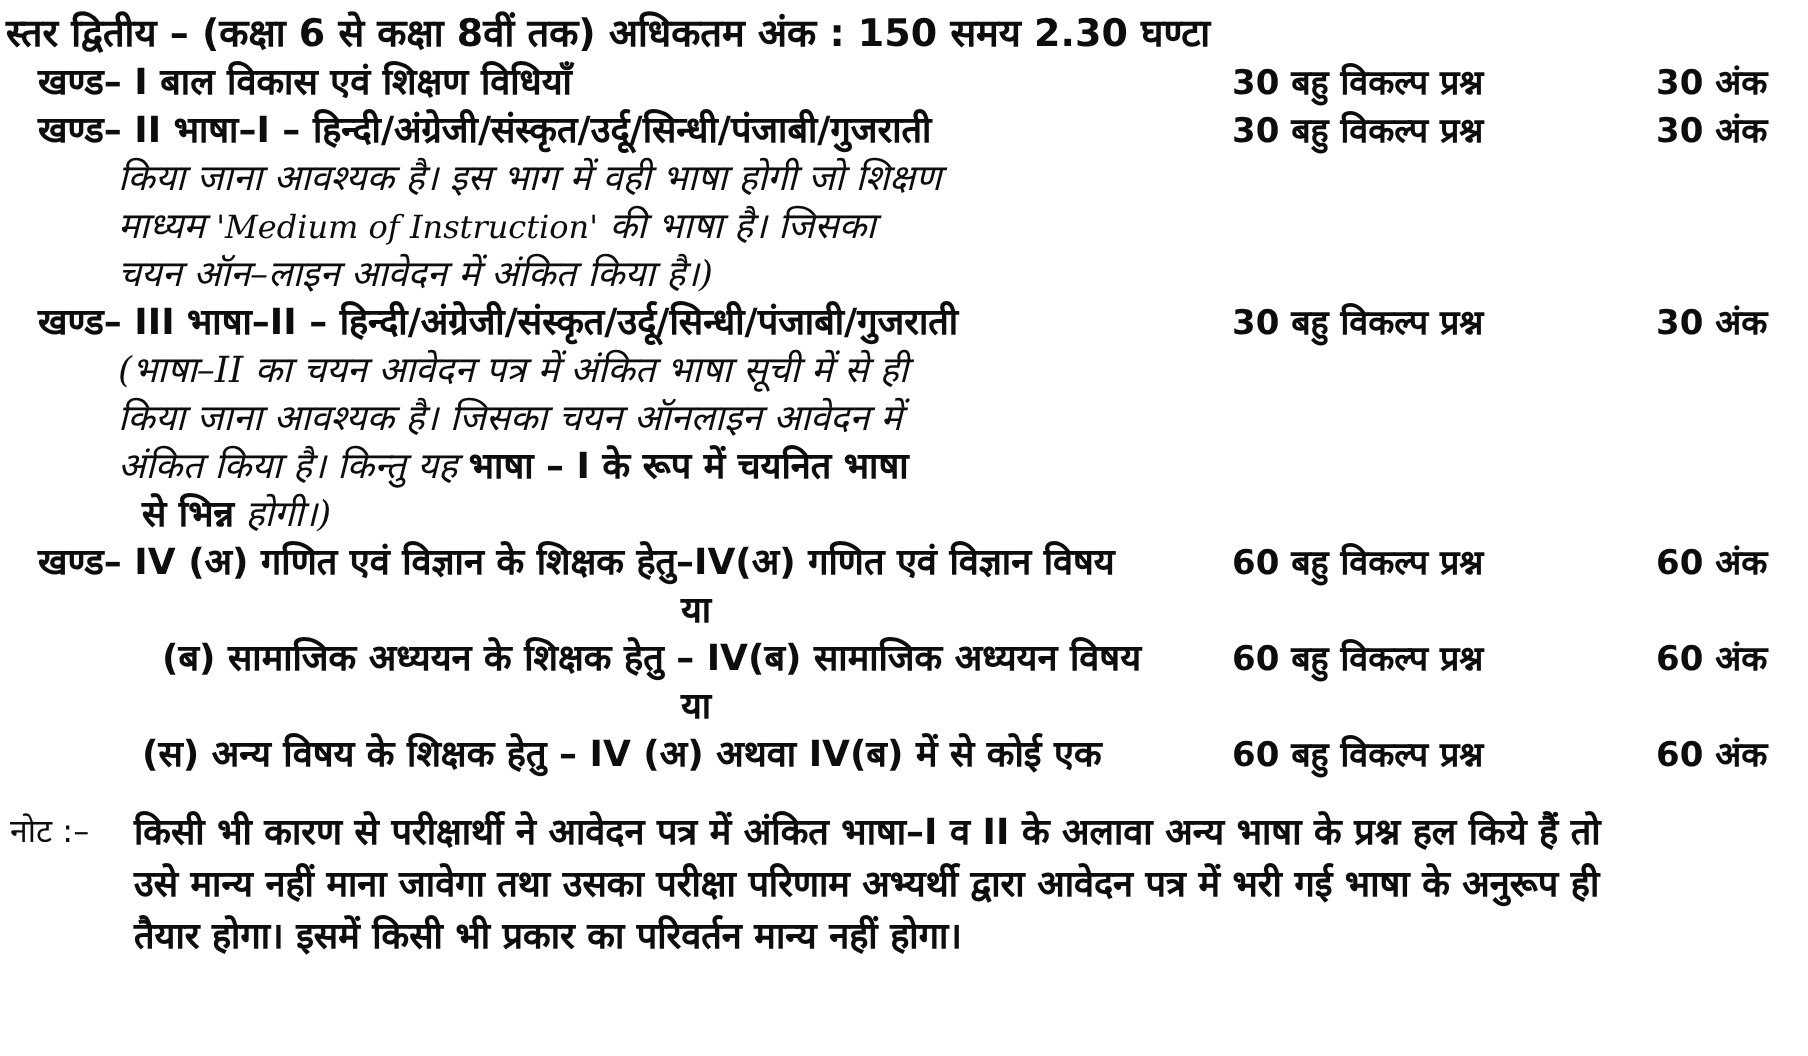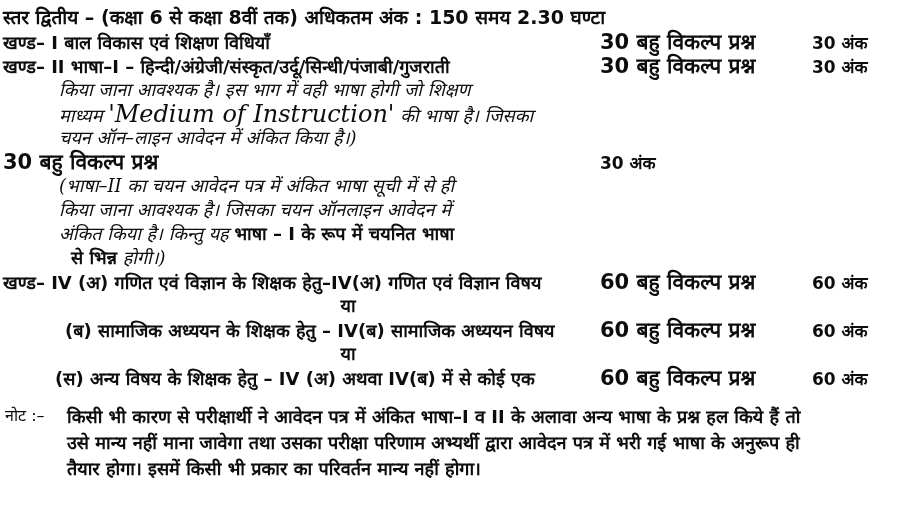--- a/index.html
+++ b/index.html
@@ -5,29 +5,29 @@
   html,body{margin:0;padding:0;background:#ffffff;}
   body{
     width:904px;height:528px;overflow:hidden;
     color:#0d0d0d;
     font-family:"DejaVu Sans","Liberation Sans",sans-serif;
     -webkit-font-smoothing:antialiased;
   }
   .page{width:904px;height:452px;padding:4px 0 0 3px;box-sizing:border-box;}
   .line{height:24px;line-height:24px;white-space:nowrap;font-size:18px;font-weight:700;}
   .hline{height:26px;line-height:26px;white-space:nowrap;font-size:19px;font-weight:700;}
-  .row{display:grid;grid-template-columns:597px 212px auto;align-items:baseline;}
-  .row .q{font-size:21px;font-weight:700;}
+  .row{display:grid;grid-template-columns:597px 212px auto;align-items:baseline;margin-left:16px;}
+  .row .q{font-size:17px;font-weight:700;}
   .row .m{font-size:17px;font-weight:700;}
   .inote{
     padding-left:56px;
     font-family:"DejaVu Serif","Liberation Serif",serif;
     font-style:italic;font-weight:400;font-size:18px;
   }
-  .inote .latin{font-size:24px;}
+  .inote .latin{font-size:16px;}
   .b-upright{
     font-style:normal;font-weight:700;
     font-family:"DejaVu Sans","Liberation Sans",sans-serif;
   }
   .inote.last{padding-left:68px;}
   .or-line{width:690px;text-align:center;}
   .footnote{margin-top:14px;position:relative;padding-left:64px;}
   .footnote .fline{height:26px;line-height:26px;white-space:nowrap;font-size:18px;font-weight:700;}
   .footnote .prefix{position:absolute;left:2px;top:0;font-size:16px;font-weight:400;}
 </style>
@@ -48,20 +48,21 @@
     <span>खण्ड– II भाषा–I  –  हिन्दी/अंग्रेजी/संस्कृत/उर्दू/सिन्धी/पंजाबी/गुजराती</span>
     <span class="q">30 बहु विकल्प प्रश्न</span>
     <span class="m">30 अंक</span>
   </div>
 
   <div class="line inote">किया जाना आवश्यक है। इस भाग में वही भाषा होगी जो शिक्षण</div>
   <div class="line inote"><span>माध्यम </span><span class="latin">'Medium of Instruction'</span><span> की भाषा है। जिसका</span></div>
   <div class="line inote">चयन ऑन–लाइन आवेदन में अंकित किया है।)</div>
 
   <div class="line row">
+    <span>खण्ड– III भाषा–II  –  हिन्दी/अंग्रेजी/संस्कृत/उर्दू/सिन्धी/पंजाबी/गुजराती</span>
     <span class="q">30 बहु विकल्प प्रश्न</span>
     <span class="m">30 अंक</span>
   </div>
 
   <div class="line inote">(भाषा–II का चयन आवेदन पत्र में अंकित भाषा सूची में से ही</div>
   <div class="line inote">किया जाना आवश्यक है। जिसका चयन ऑनलाइन आवेदन में</div>
   <div class="line inote"><span>अंकित किया है। किन्तु यह </span><span class="b-upright">भाषा – I के रूप में चयनित भाषा</span></div>
   <div class="line inote last"><span class="b-upright">से भिन्न</span><span> होगी।)</span></div>
 
   <div class="line row">

